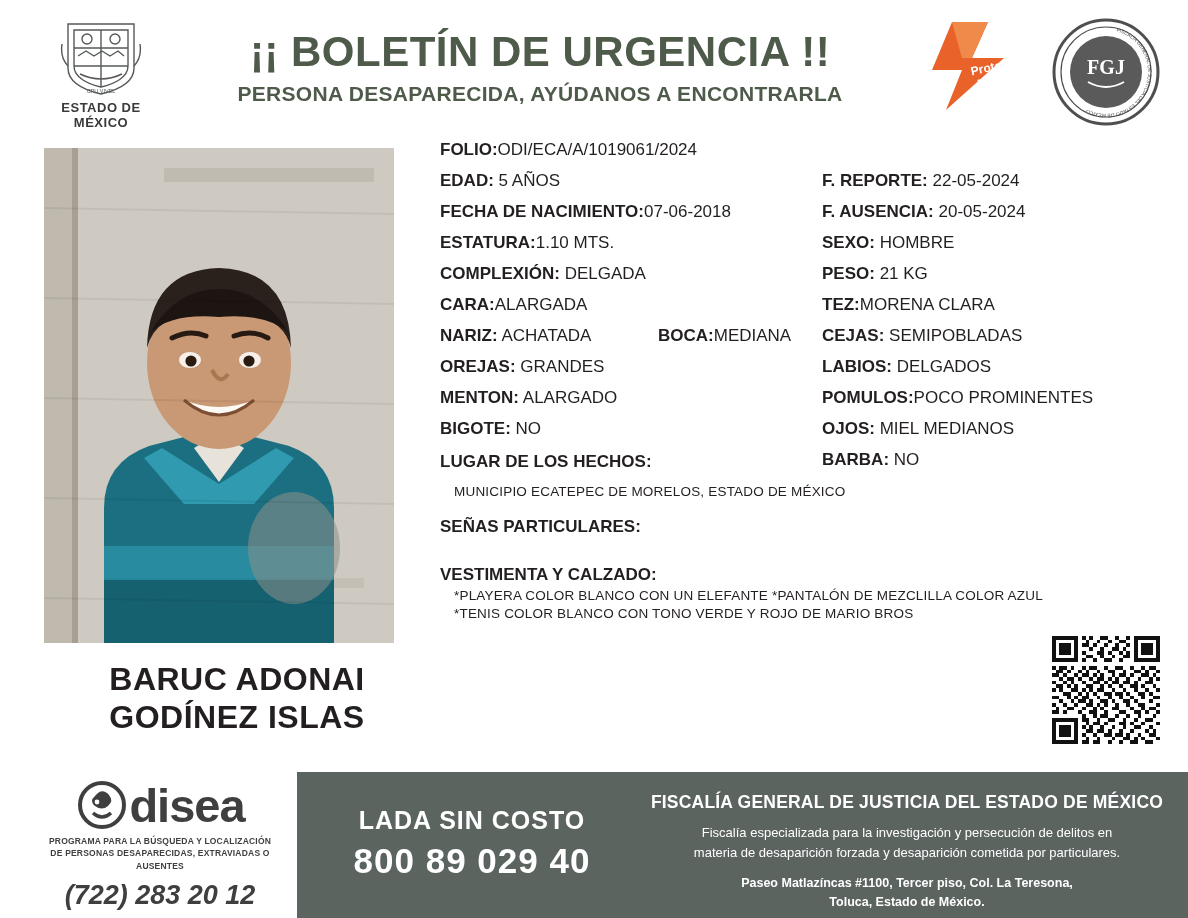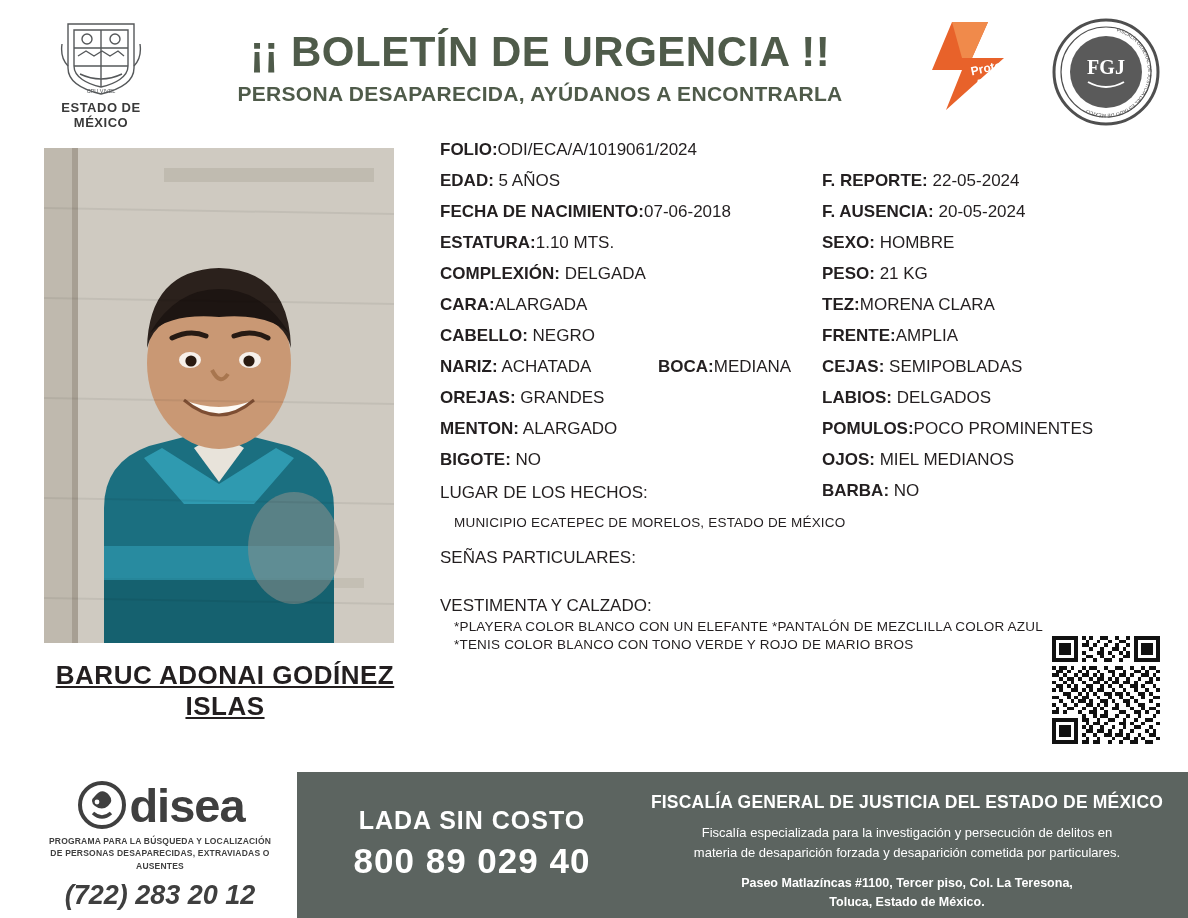--- a/index.html
+++ b/index.html
@@ -43,37 +43,37 @@
     position: absolute; left: 1052px; top: 18px; width: 108px; height: 108px;
   }
 
   
   .photo-frame {
     position: absolute; left: 44px; top: 148px; width: 350px; height: 495px;
     background: #c8c3bb; overflow: hidden;
   }
   .photo-inner { position: absolute; inset: 0; }
   .person-name {
-    position: absolute; left: 30px; top: 660px; width: 390px;
-    text-align: center; font-size: 26px; font-weight: bold; letter-spacing: .5px;
-    line-height: 1.2; color: #231f20; text-decoration: underline;
+    position: absolute; left: 42px; top: 660px; width: 390px;
+    text-align: center; font-size: 32px; font-weight: bold; letter-spacing: .5px;
+    line-height: 1.2; color: #231f20;
   }
 
   
   .details { position: absolute; left: 440px; top: 140px; width: 700px; }
   .row { position: relative; height: 31px; }
   .fld { position: absolute; white-space: nowrap; font-size: 17px; }
   .fld .lab { font-weight: bold; }
   .fld .val { font-weight: normal; }
   .col-l { left: 0; }
   .col-m { left: 218px; }
   .col-r { left: 382px; }
 
   .block-head {
-    font-size: 17px; font-weight: normal; margin-top: 2px;
+    font-size: 17px; font-weight: bold; margin-top: 2px;
   }
   .block-sub {
     font-size: 13.5px; margin-top: 3px; margin-left: 14px; letter-spacing: .2px;
   }
 
   
   .qr {
     position: absolute; left: 1052px; top: 636px; width: 108px; height: 108px;
   }
 
@@ -252,29 +252,20 @@
 
   <div class="row">
     <div class="fld col-l">
       <span class="lab">CARA:</span><span class="val">ALARGADA</span>
     </div>
     <div class="fld col-r">
       <span class="lab">TEZ:</span><span class="val">MORENA CLARA</span>
     </div>
   </div>
 
-  <div class="row">
-    <div class="fld col-l">
-      <span class="lab">CABELLO:</span>
-      <span class="val">NEGRO</span>
-    </div>
-    <div class="fld col-r">
-      <span class="lab">FRENTE:</span><span class="val">AMPLIA</span>
-    </div>
-  </div>
 
   <div class="row">
     <div class="fld col-l">
       <span class="lab">NARIZ:</span>
       <span class="val">ACHATADA</span>
     </div>
     <div class="fld col-m">
       <span class="lab">BOCA:</span><span class="val">MEDIANA</span>
     </div>
     <div class="fld col-r">

